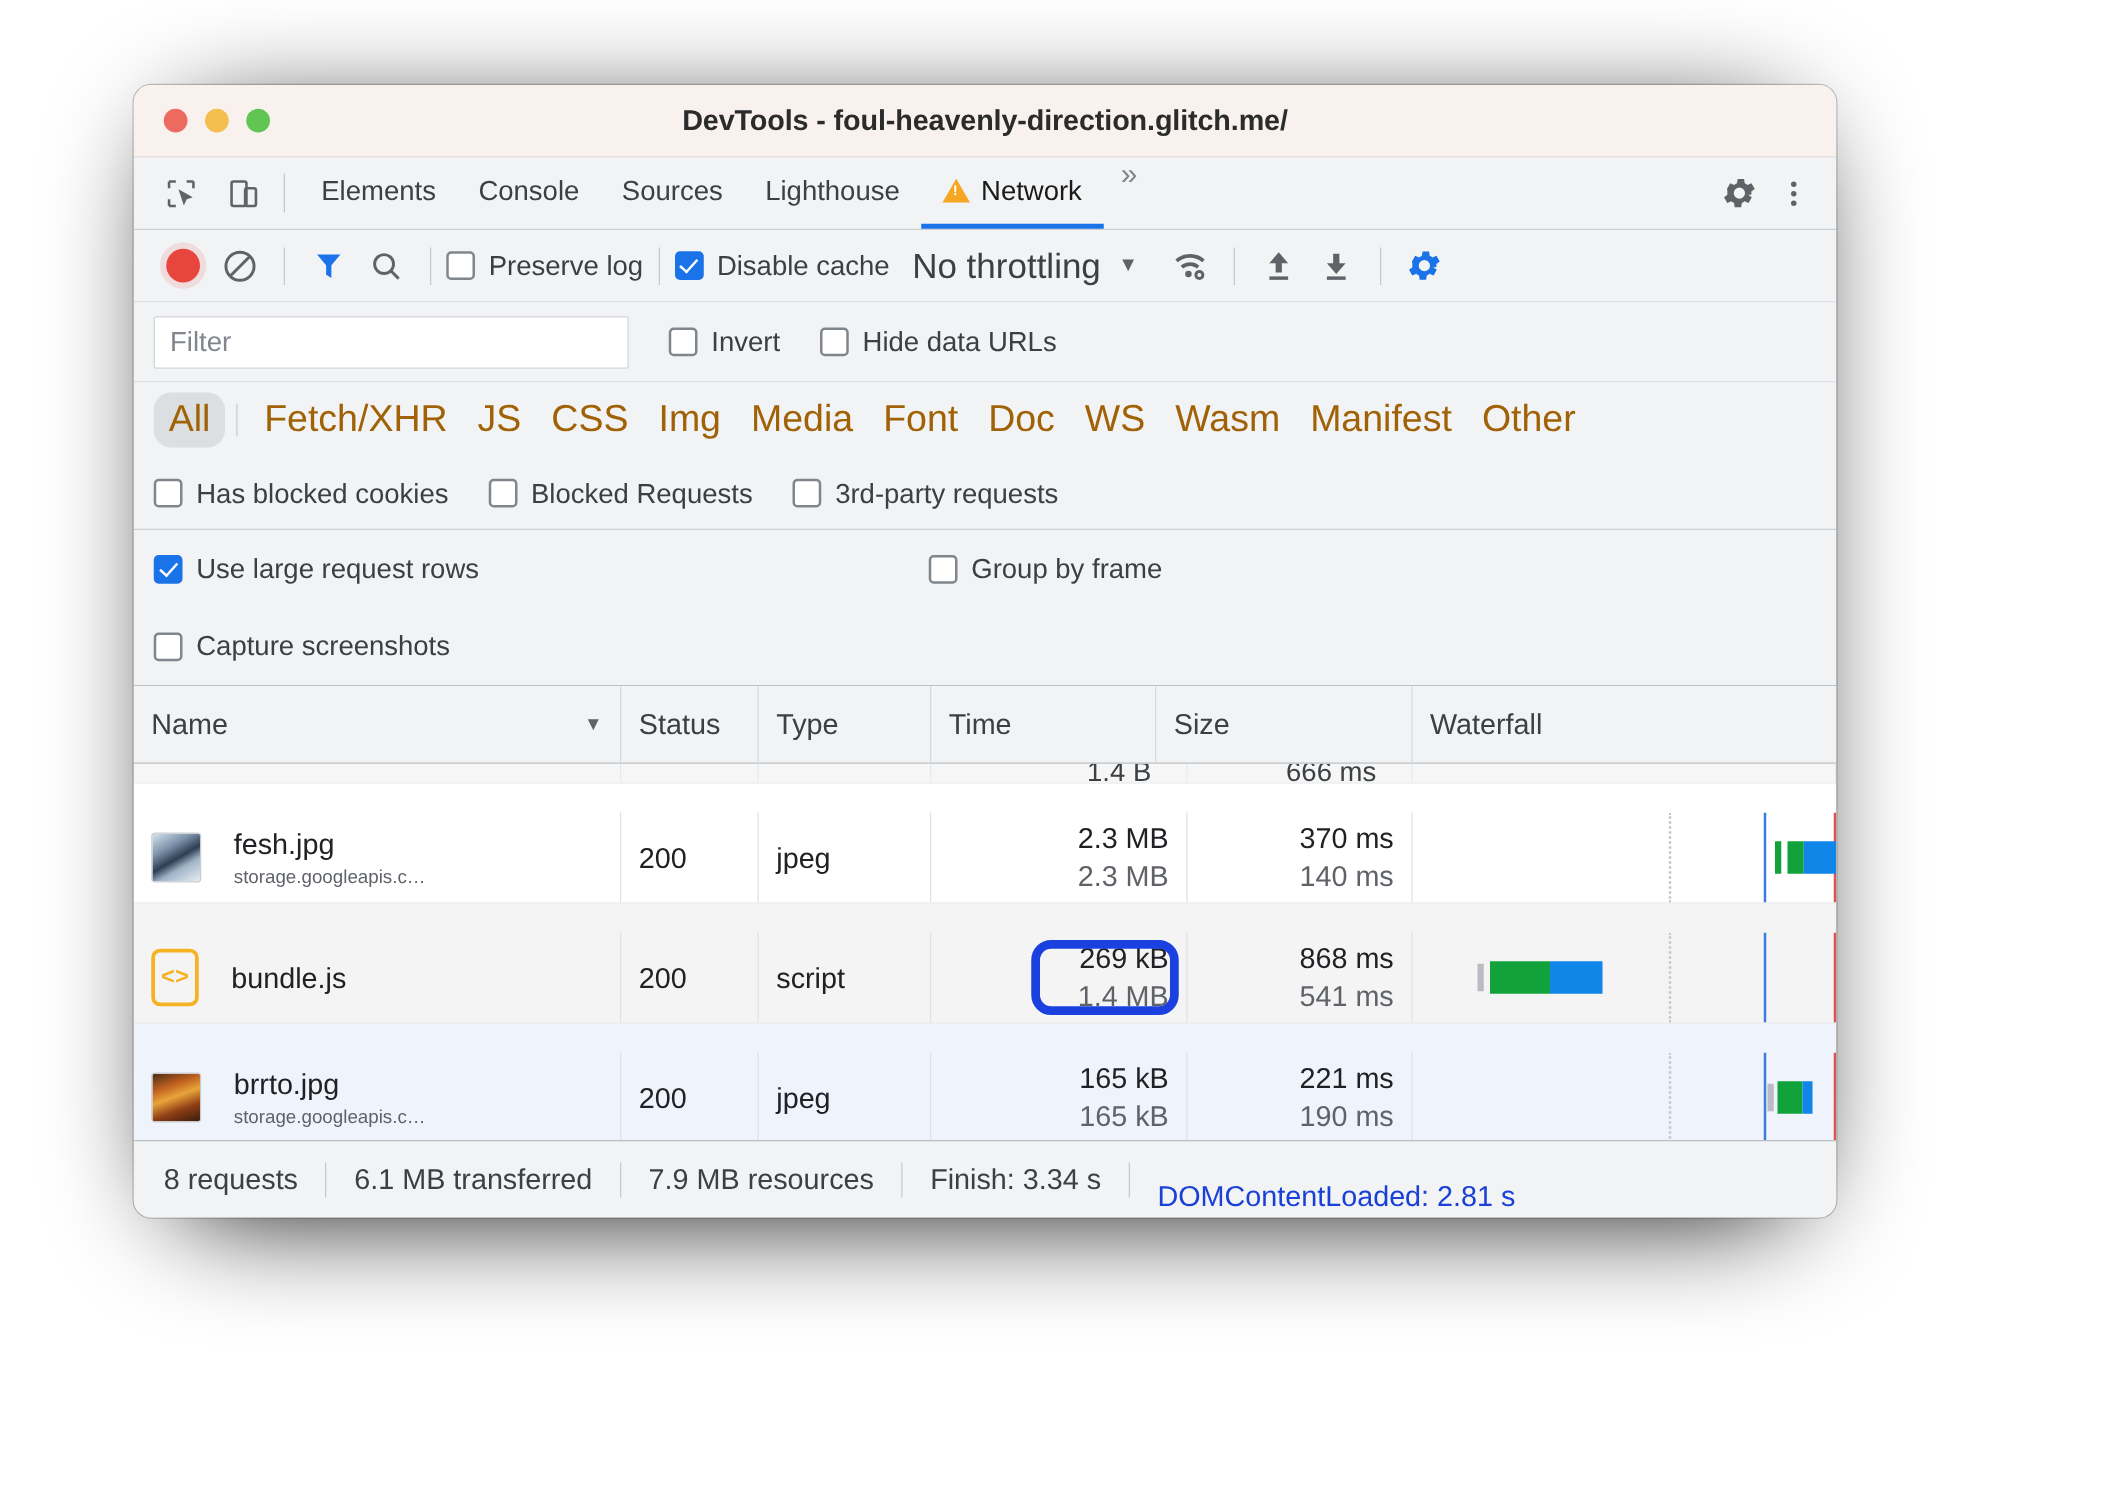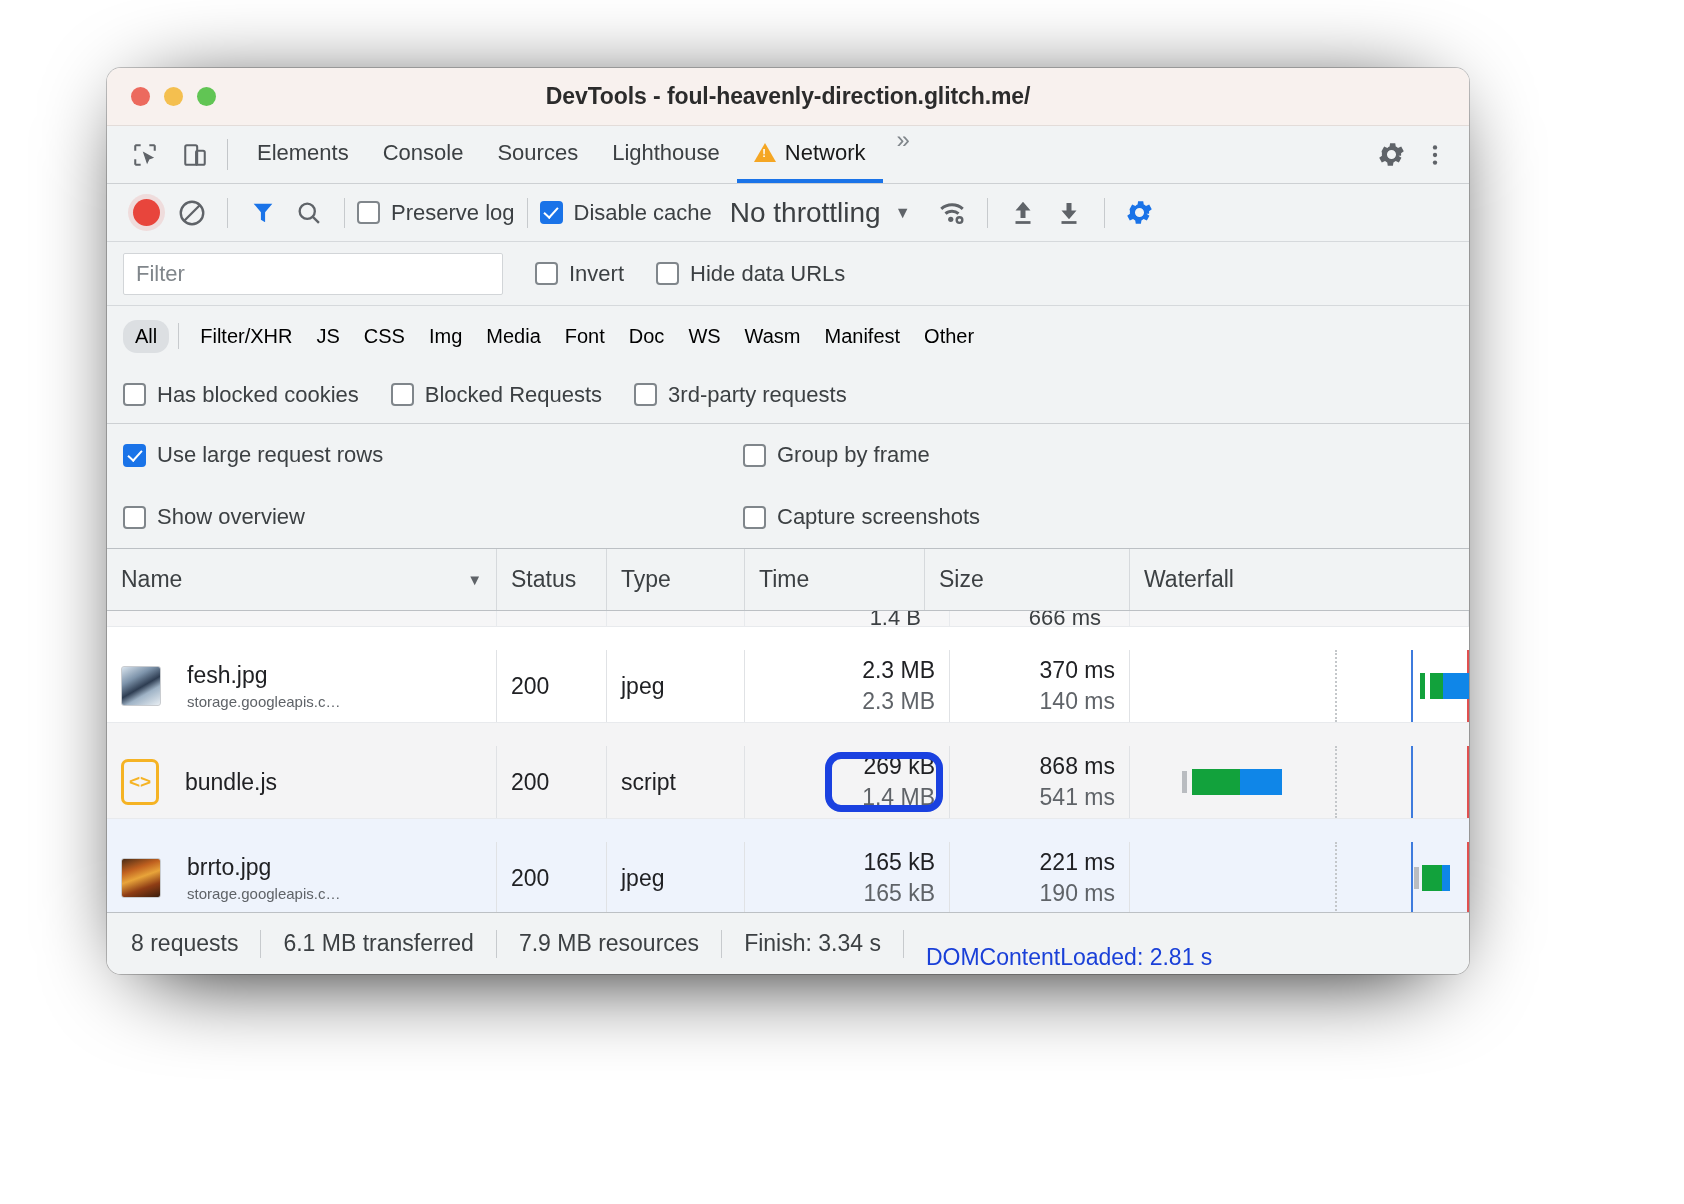--- a/index.html
+++ b/index.html
@@ -152,21 +152,21 @@
   .filterrow .cklabel { margin-left: 32px; }
 
   
   .typerow {
     height: 60px; flex: 0 0 60px;
     background: #f1f3f4;
     display: flex; align-items: center; padding: 0 16px;
     gap: 0;
   }
   .tchip {
-    font-size: 20px; color: #000000;
+    font-size: 30px; color: #a16207;
     padding: 5px 12px; border-radius: 14px; white-space: nowrap;
   }
   .tchip.active { background: #dcdfe2; }
   .tdiv { width: 1px; height: 26px; background: #c7cacd; margin: 0 9px; }
 
   
   .blockedrow {
     height: 58px; flex: 0 0 58px;
     background: #f1f3f4;
     display: flex; align-items: center; padding: 0 16px;
@@ -430,21 +430,21 @@
       </label>
       <label class="cklabel">
         <span class="chk"></span>
         <span>Hide data URLs</span>
       </label>
     </div>
 
     <div class="typerow">
       <div class="tchip active">All</div>
       <div class="tdiv"></div>
-      <div class="tchip">Filter/XHR</div>
+      <div class="tchip">Fetch/XHR</div>
       <div class="tchip">JS</div>
       <div class="tchip">CSS</div>
       <div class="tchip">Img</div>
       <div class="tchip">Media</div>
       <div class="tchip">Font</div>
       <div class="tchip">Doc</div>
       <div class="tchip">WS</div>
       <div class="tchip">Wasm</div>
       <div class="tchip">Manifest</div>
       <div class="tchip">Other</div>
@@ -474,26 +474,20 @@
           </label>
         </div>
         <div class="setcol-b">
           <label class="cklabel">
             <span class="chk"></span>
             <span>Group by frame</span>
           </label>
         </div>
       </div>
       <div class="setrow">
-        <div class="setcol-a">
-          <label class="cklabel">
-            <span class="chk"></span>
-            <span>Show overview</span>
-          </label>
-        </div>
         <div class="setcol-b">
           <label class="cklabel">
             <span class="chk"></span>
             <span>Capture screenshots</span>
           </label>
         </div>
       </div>
     </div>
 
     <div class="tablewrap">

